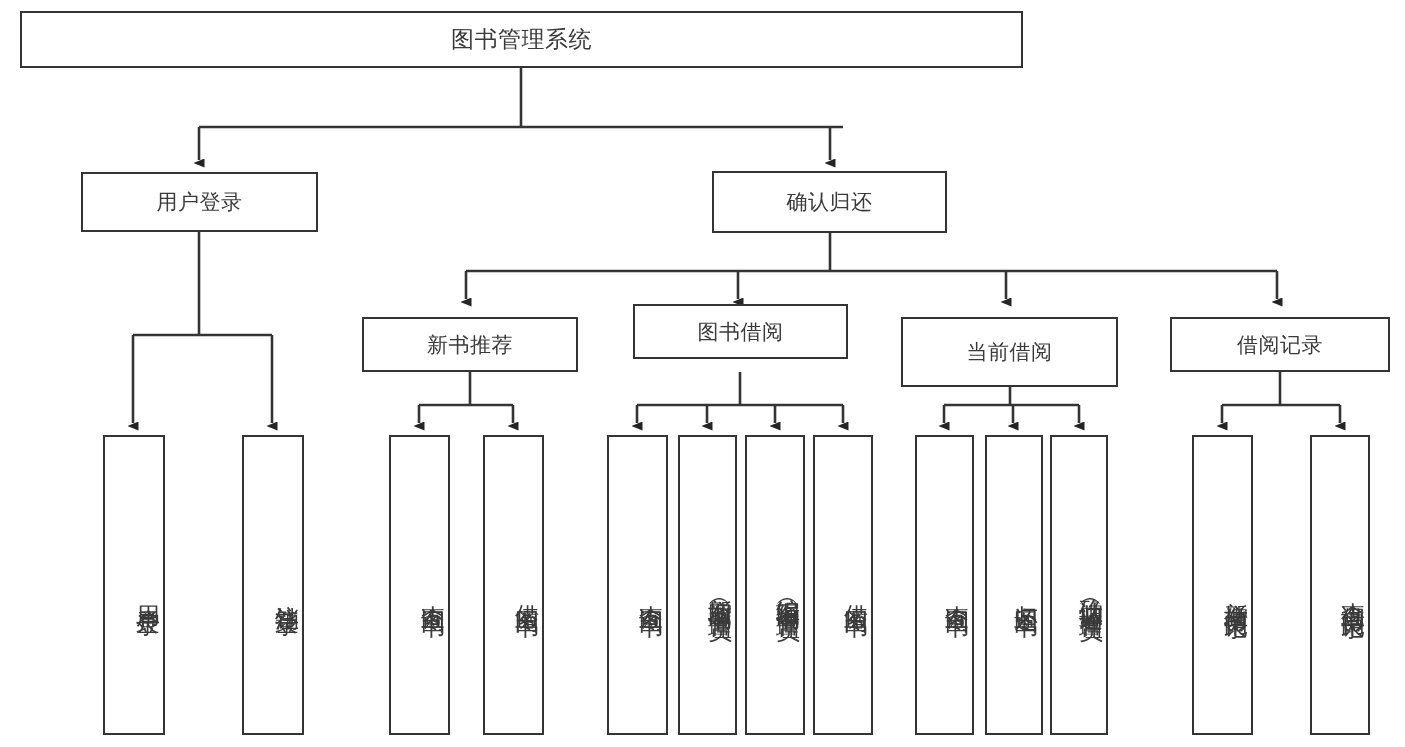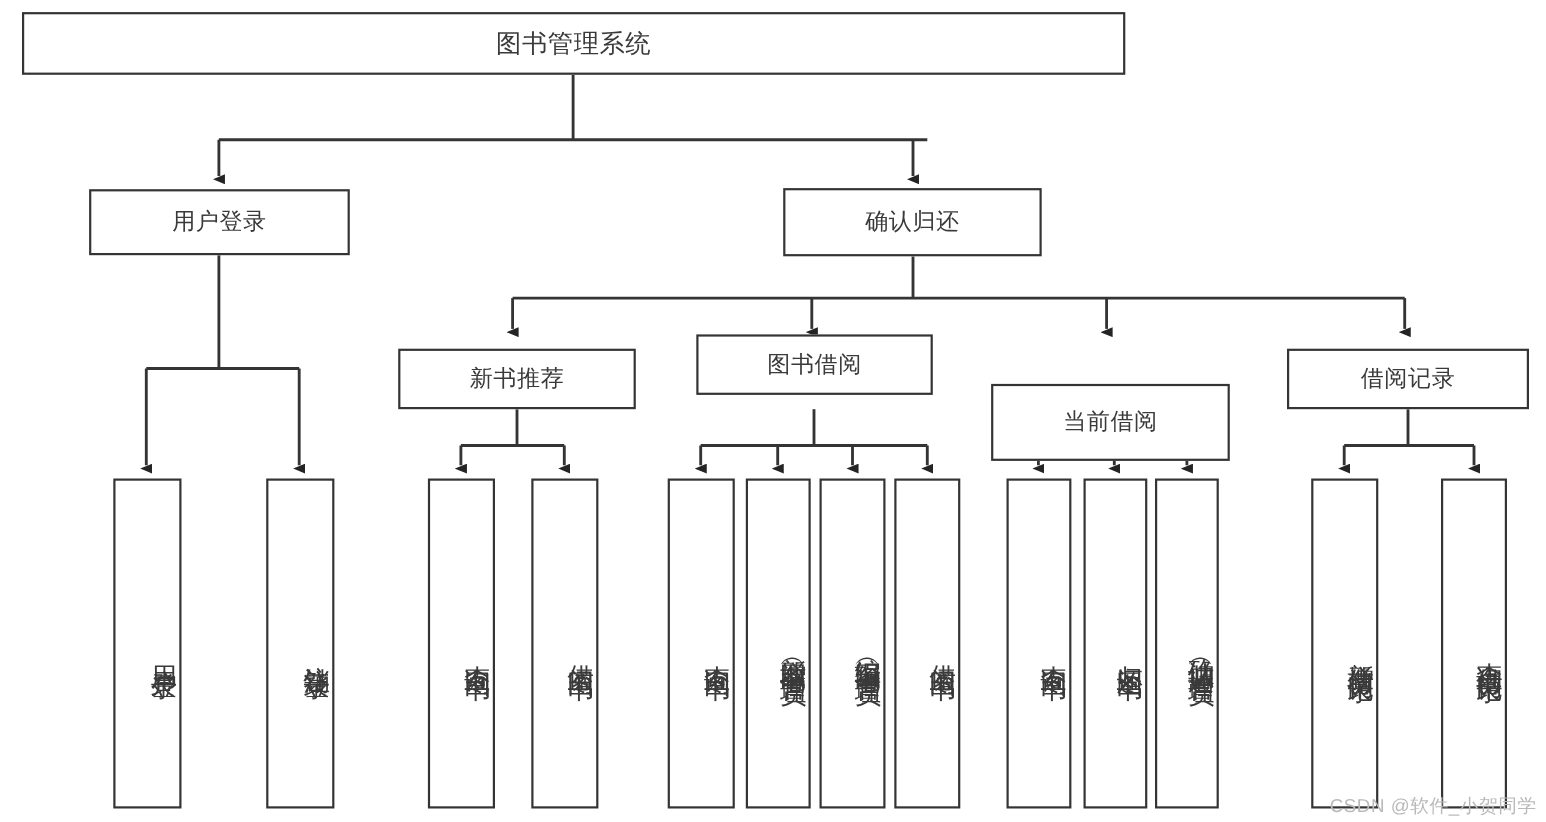--- a/index.html
+++ b/index.html
@@ -127,21 +127,21 @@
   <div class="node horiz" id="root-node" style="left:20px; top:11px; width:1003px; height:57px;">图书管理系统</div>
 
   <div class="node horiz" style="left:81px; top:172px; width:237px; height:60px;">用户登录</div>
 
   <div class="node horiz" style="left:712px; top:171px; width:235px; height:62px;">确认归还</div>
 
   <div class="node horiz" style="left:362px; top:317px; width:216px; height:55px;text-align:right;">新书推荐</div>
 
   <div class="node horiz" style="left:633px; top:304px; width:215px; height:55px;">图书借阅</div>
 
-  <div class="node horiz" style="left:901px; top:317px; width:217px; height:70px;margin-top:32px;">当前借阅</div>
+  <div class="node horiz" style="left:901px; top:317px; width:217px; height:70px;">当前借阅</div>
 
   <div class="node horiz" style="left:1170px; top:317px; width:220px; height:55px;">借阅记录</div>
 
   <div class="node vert" style="left:103px; top:435px; width:62px; height:300px;">
     <span class="vlabel">用户登录</span>
   </div>
 
   <div class="node vert" style="left:242px; top:435px; width:62px; height:300px;">
     <span class="vlabel">注销登录</span>
   </div>
@@ -183,15 +183,14 @@
   </div>
 
   <div class="node vert" style="left:1192px; top:435px; width:61px; height:300px;">
     <span class="vlabel">新增借阅记录</span>
   </div>
 
   <div class="node vert" style="left:1310px; top:435px; width:60px; height:300px;">
     <span class="vlabel">查询借阅记录</span>
   </div>
 
-  <div id="watermark">CSDN @软件_小贺同学</div>
 
 </div>
 
 </body></html>

